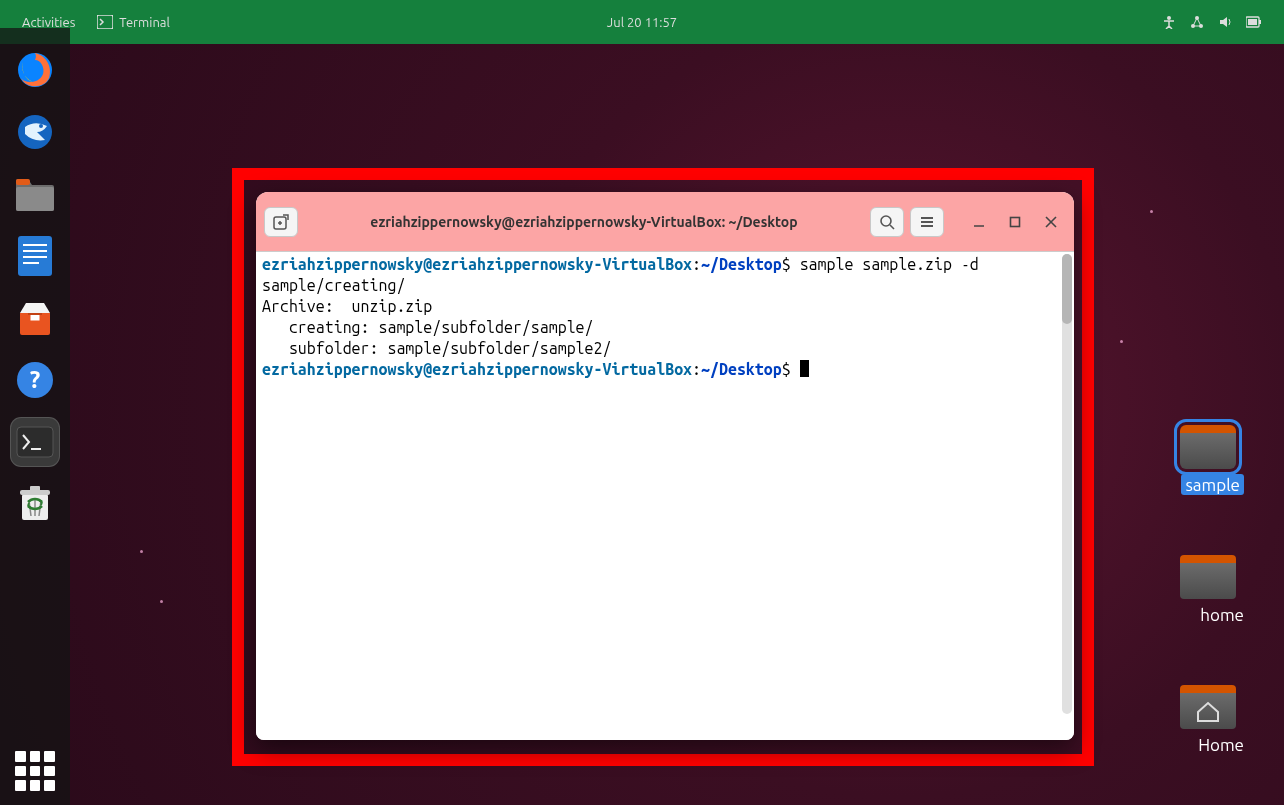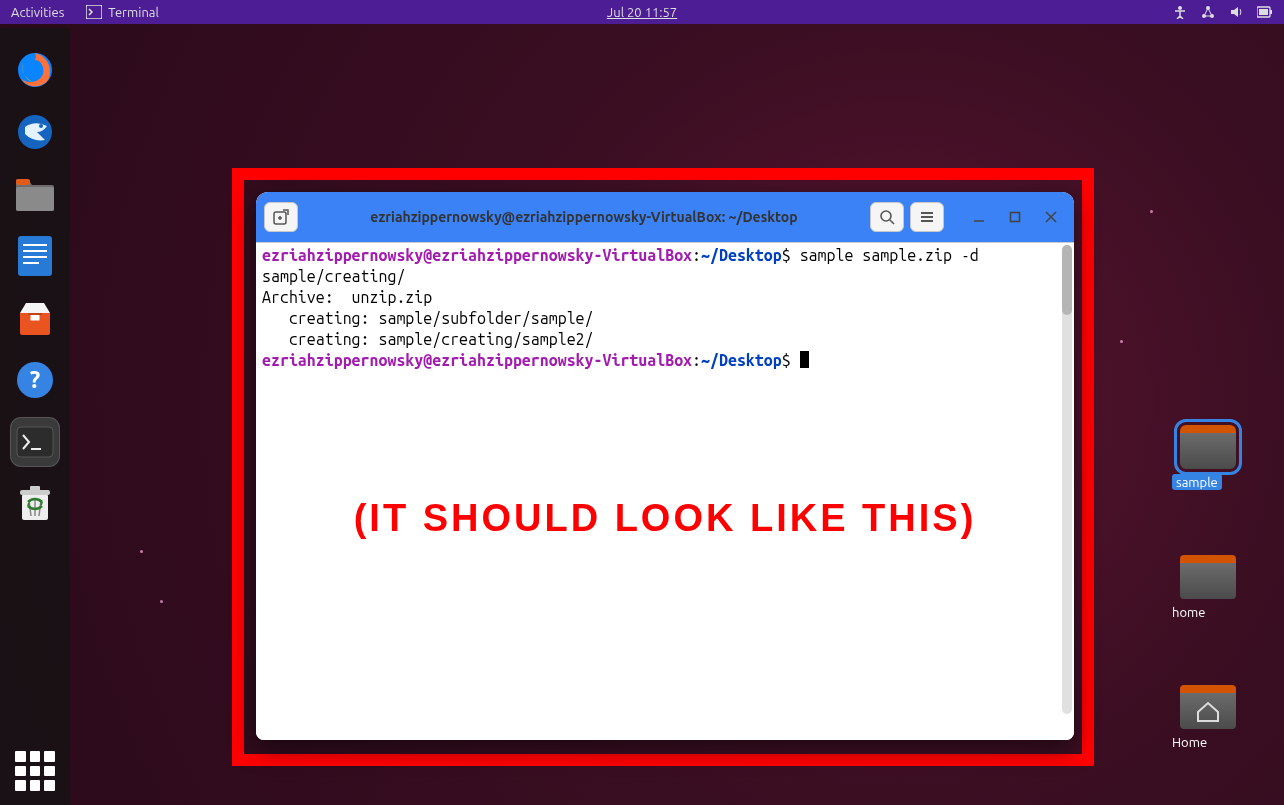--- a/index.html
+++ b/index.html
@@ -4,26 +4,26 @@
 <style>
   * { box-sizing: border-box; margin: 0; padding: 0; }
   body {
     width: 1284px; height: 805px;
     font-family: "Ubuntu", "DejaVu Sans", sans-serif;
     background: radial-gradient(circle at 70% 50%, #5a1530 0%, #3b0e22 40%, #2a0a1a 100%);
     overflow: hidden; position: relative; color: #fff;
   }
   
   .topbar {
-    position: absolute; top: 0; left: 0; right: 0; height: 24px;
-    background: #4c1d95; display: flex; align-items: center;
-    font-size: 13px; color: #ddd; padding: 0 11px;
+    position: absolute; top: 0; left: 0; right: 0; height: 44px;
+    background: #15803d; display: flex; align-items: center;
+    font-size: 13px; color: #ddd; padding: 0 22px;
   }
   .topbar .left { display: flex; gap: 22px; align-items:center;}
-  .topbar .center { position:absolute; left:50%; transform:translateX(-50%);text-decoration:underline;}
+  .topbar .center { position:absolute; left:50%; transform:translateX(-50%);}
   .topbar .right { margin-left:auto; display:flex; gap:14px; align-items:center;}
   .topbar .app { display:flex; align-items:center; gap:6px;justify-content:center;}
   .topbar svg { fill:#ddd; }
   
   .dock {
     position:absolute; left:0; top:28px; bottom:0; width:70px;
     background: rgba(20,20,20,0.75);
     display:flex; flex-direction:column; align-items:center;
     padding-top:18px; gap:14px;
   }
@@ -34,22 +34,22 @@
   }
   .dock .app-icon.active { background:#3a3a3a; border-radius:10px; box-shadow:0 0 0 1px #555;}
   .dock .apps-grid {
     position:absolute; bottom:14px; width:40px; height:40px;
     display:grid; grid-template-columns:repeat(3,1fr); grid-template-rows:repeat(3,1fr);
     gap:4px; cursor:pointer;
   }
   .dock .apps-grid span{ background:#fff; border-radius:1px;}
   
   .desktop-icon {
-    position:absolute; width:72px; text-align:left;
-    font-size:13px; color:#fff; cursor:pointer;
+    position:absolute; width:72px; text-align:right;
+    font-size:17px; color:#fff; cursor:pointer;
   }
   .desktop-icon .folder {
     width:56px; height:44px; margin:0 auto 6px;
     background:linear-gradient(#6b6b6b,#4b4b4b);
     border-radius:4px; position:relative; border-top:8px solid #d35400;
   }
   .desktop-icon .folder.home::after{
     content:""; position:absolute; inset:8px; 
   }
   .desktop-icon.selected .folder{ outline:3px solid #3584e4; outline-offset:3px; border-radius:6px;}
@@ -60,38 +60,38 @@
     border:12px solid red; background:transparent;
   }
   
   .termwin {
     position:absolute; left:256px; top:192px; width:818px; height:548px;
     background:#fff; border-radius:12px 12px 8px 8px;
     box-shadow:0 8px 24px rgba(0,0,0,0.5);
     display:flex; flex-direction:column; overflow:hidden;
   }
   .titlebar {
-    height:51px; background:#3b82f6; border-bottom:1px solid #ccc;
+    height:60px; background:#fca5a5; border-bottom:1px solid #ccc;
     display:flex; align-items:center; padding:0 8px; gap:6px;
   }
   .tb-btn {
     width:34px; height:30px; border:1px solid #c8c8c8; border-radius:6px;
     background:#f5f5f5; display:flex; align-items:center; justify-content:center;
     cursor:pointer;
   }
   .tb-title { flex:0 1 auto; margin:0 auto; font-size:14px; font-weight:bold; color:#333; text-align:center;}
   .tb-spacer{ flex:1;}
   .winctl { width:30px; height:30px; display:flex; align-items:center; justify-content:center; cursor:pointer; border-radius:6px;}
   .term-body {
     flex:1; background:#fff; position:relative;
     font-family:"Ubuntu Mono","DejaVu Sans Mono",monospace;
     font-size:16px; line-height:21px; color:#000;
     padding:2px 6px; white-space:pre;
   }
-  .term-body .g{ color:#a21caf; font-weight:bold;}
+  .term-body .g{ color:#0369a1; font-weight:bold;}
   .term-body .b{ color:#0040c0; font-weight:bold;text-align:right;}
   .term-body .caret{ display:inline-block; width:9px; height:17px; background:#000; vertical-align:-2px;}
   .scrollbar{ position:absolute; right:2px; top:2px; bottom:26px; width:10px; background:#e0e0e0; border-radius:5px;}
   .scrollbar .thumb{ position:absolute; top:0; width:100%; height:70px; background:#b5b5b5; border-radius:5px;}
   .overlay-text{
     position:absolute; left:50%; top:265px; transform:translateX(-50%);
     font-family:Impact,"Arial Black",sans-serif; font-size:38px; letter-spacing:3px;
     color:red; font-weight:900; white-space:nowrap;
   }
   
@@ -277,18 +277,17 @@
         <svg width="12" height="12">
           <line x1="1" y1="1" x2="11" y2="11" stroke="#444" stroke-width="1.6"></line>
           <line x1="11" y1="1" x2="1" y2="11" stroke="#444" stroke-width="1.6"></line>
         </svg>
       </div>
   </div>
   <div class="term-body"><span class="g">ezriahzippernowsky@ezriahzippernowsky-VirtualBox</span><span>:</span><span class="b">~/Desktop</span><span>$ </span><span>sample sample.zip -d</span>
 <span>sample/creating/</span>
 <span>Archive:  unzip.zip</span>
 <span>   creating: sample/subfolder/sample/</span>
-<span>   creating: sample/creating/sample2/</span>
+<span>   subfolder: sample/subfolder/sample2/</span>
 <span class="g">ezriahzippernowsky@ezriahzippernowsky-VirtualBox</span><span>:</span><span class="b">~/Desktop</span><span>$ </span><span class="caret"></span>
     <div class="scrollbar"><div class="thumb"></div></div>
-    <div class="overlay-text">(IT SHOULD LOOK LIKE THIS)</div>
   </div>
 </div>
 
 </body></html>

